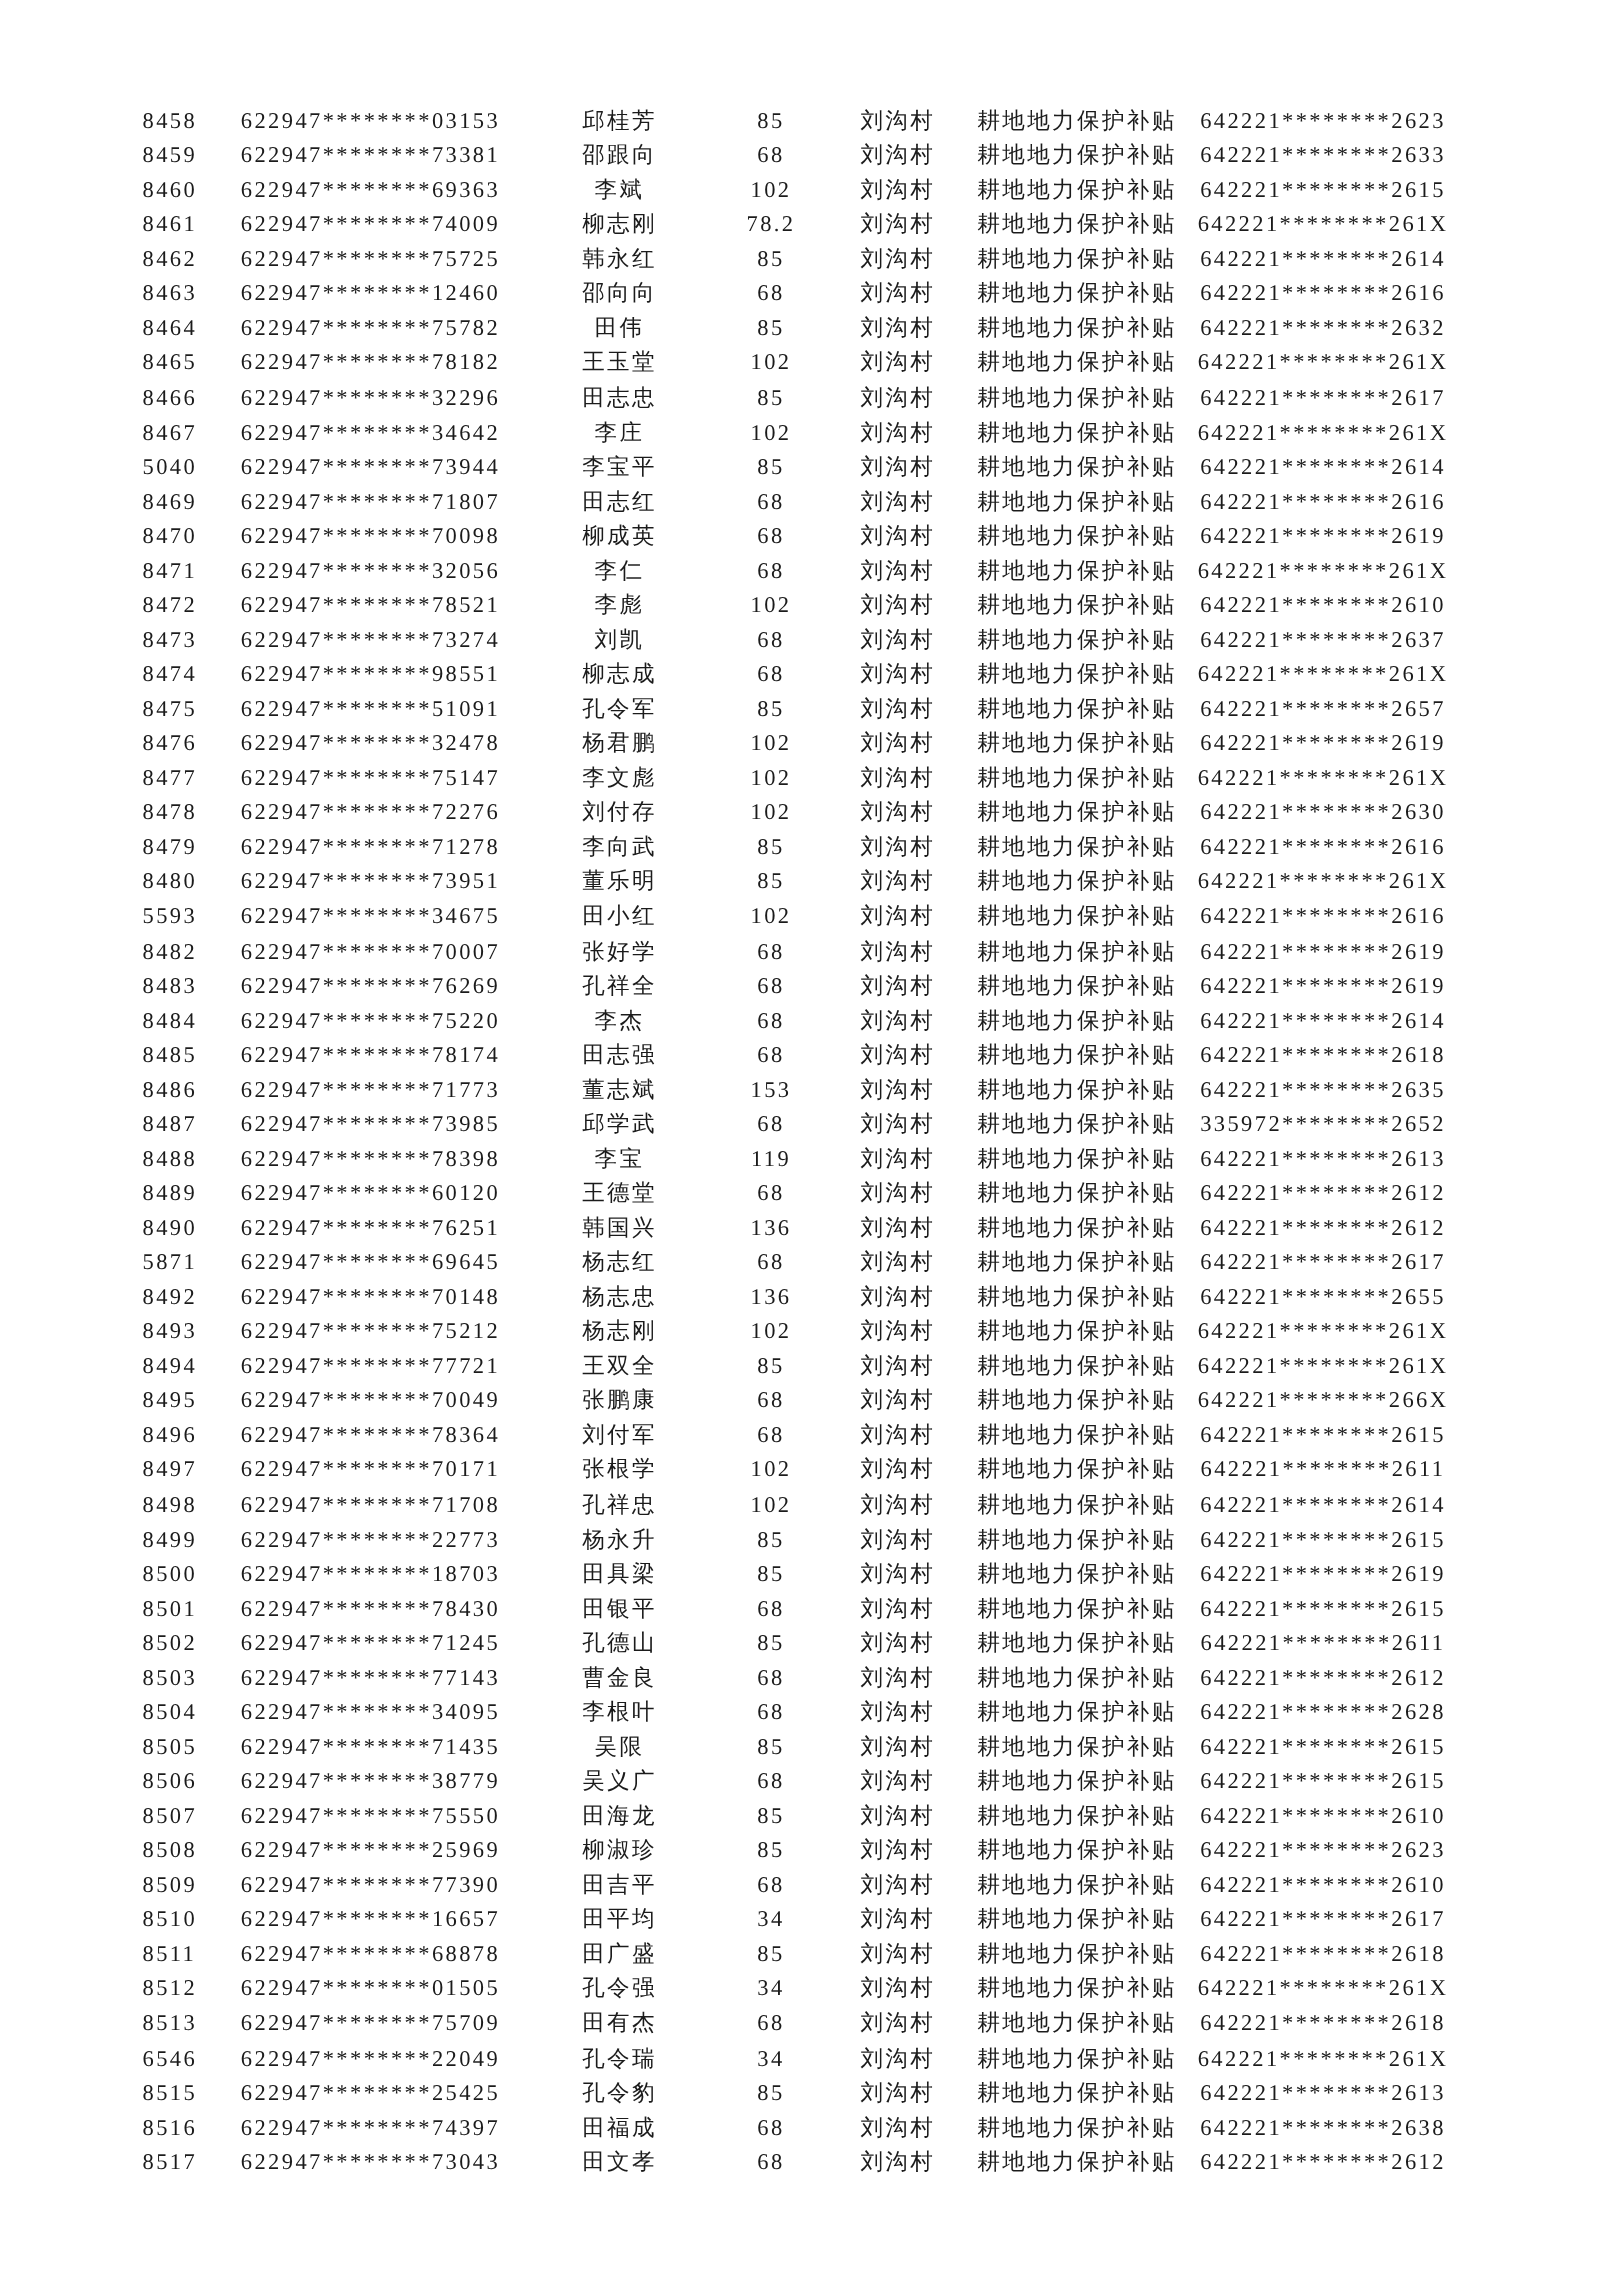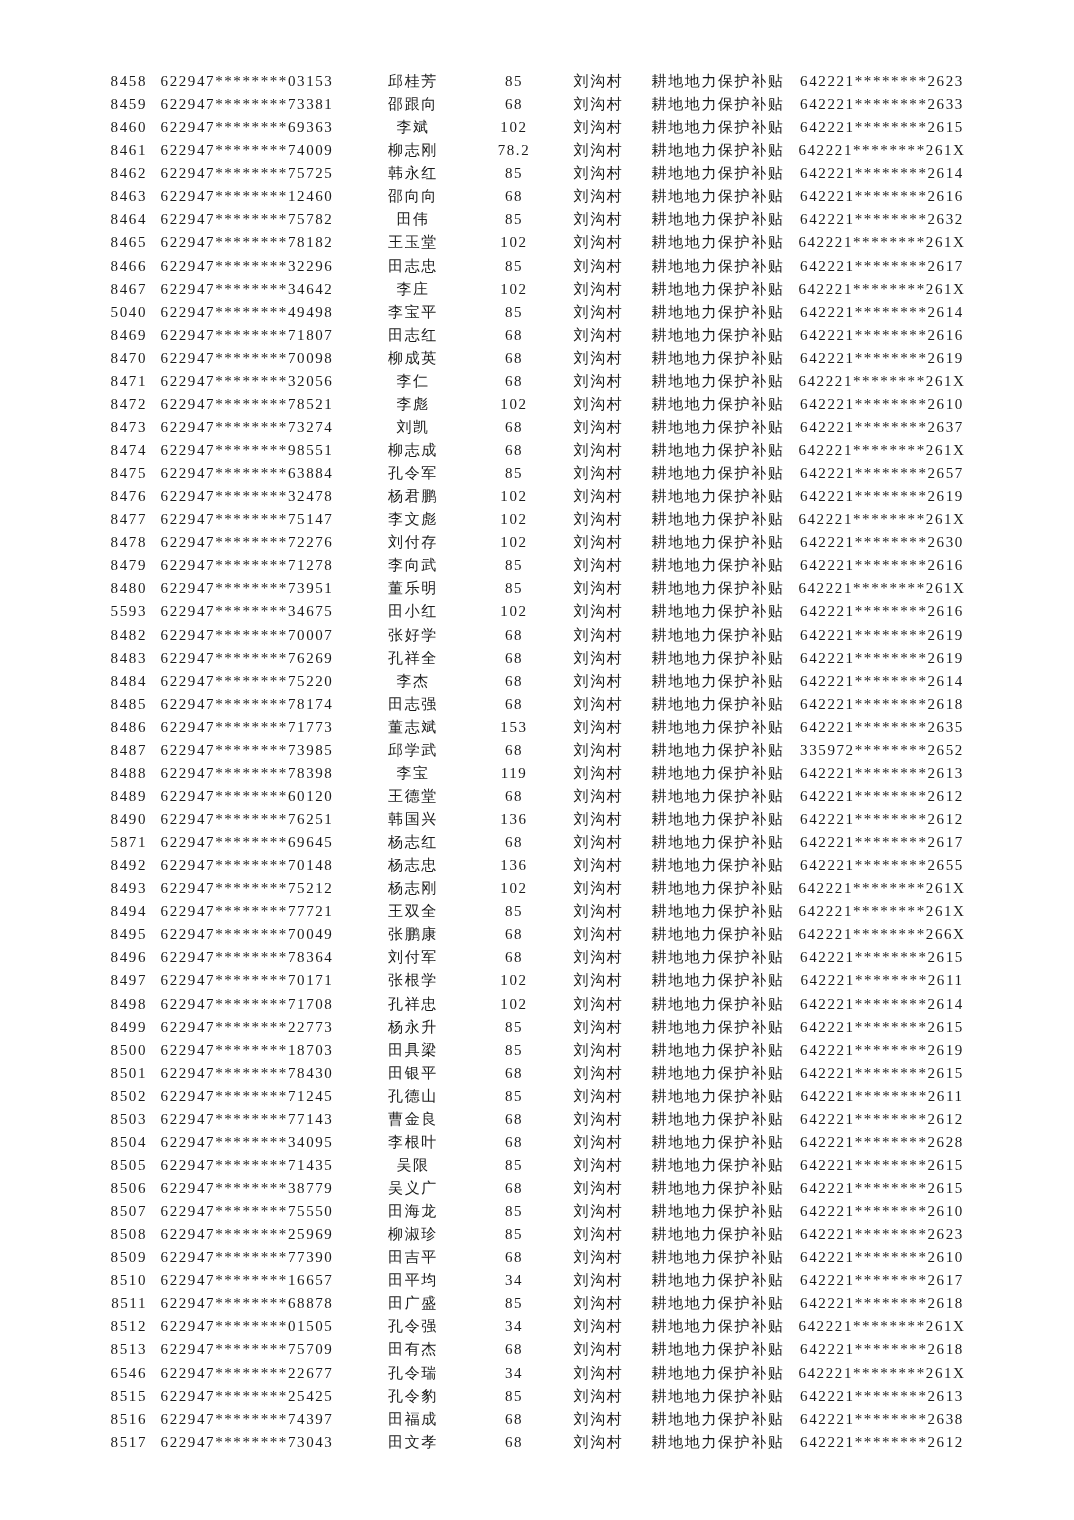--- a/index.html
+++ b/index.html
@@ -26,21 +26,21 @@
     grid-template-columns: 52px 200px 132px 70px 99px 140px 188px;
     height: 23.07px;
     line-height: 23.07px;
   }
   .cell {
     font-size: 15px;
     letter-spacing: 1.6px;
     white-space: nowrap;
     overflow: visible;
   }
-  .al-right  { text-align: right; }
+  .al-right  { }
   .al-center { text-align: center; }
 </style>
 </head>
 <body>
 
 <div class="sheet" id="table-body">
     <div class="trow">
       <div class="cell al-right">8458</div>
       <div class="cell al-center">622947********03153</div>
       <div class="cell al-center">邱桂芳</div>
@@ -125,21 +125,21 @@
       <div class="cell al-right">8467</div>
       <div class="cell al-center">622947********34642</div>
       <div class="cell al-center">李庄</div>
       <div class="cell al-center">102</div>
       <div class="cell al-center">刘沟村</div>
       <div class="cell al-center">耕地地力保护补贴</div>
       <div class="cell al-center">642221********261X</div>
     </div>
     <div class="trow">
       <div class="cell al-right">5040</div>
-      <div class="cell al-center">622947********49498</div>
+      <div class="cell al-center">622947********73944</div>
       <div class="cell al-center">李宝平</div>
       <div class="cell al-center">85</div>
       <div class="cell al-center">刘沟村</div>
       <div class="cell al-center">耕地地力保护补贴</div>
       <div class="cell al-center">642221********2614</div>
     </div>
     <div class="trow">
       <div class="cell al-right">8469</div>
       <div class="cell al-center">622947********71807</div>
       <div class="cell al-center">田志红</div>
@@ -188,21 +188,21 @@
       <div class="cell al-right">8474</div>
       <div class="cell al-center">622947********98551</div>
       <div class="cell al-center">柳志成</div>
       <div class="cell al-center">68</div>
       <div class="cell al-center">刘沟村</div>
       <div class="cell al-center">耕地地力保护补贴</div>
       <div class="cell al-center">642221********261X</div>
     </div>
     <div class="trow">
       <div class="cell al-right">8475</div>
-      <div class="cell al-center">622947********63884</div>
+      <div class="cell al-center">622947********51091</div>
       <div class="cell al-center">孔令军</div>
       <div class="cell al-center">85</div>
       <div class="cell al-center">刘沟村</div>
       <div class="cell al-center">耕地地力保护补贴</div>
       <div class="cell al-center">642221********2657</div>
     </div>
     <div class="trow">
       <div class="cell al-right">8476</div>
       <div class="cell al-center">622947********32478</div>
       <div class="cell al-center">杨君鹏</div>
@@ -539,21 +539,21 @@
       <div class="cell al-right">8513</div>
       <div class="cell al-center">622947********75709</div>
       <div class="cell al-center">田有杰</div>
       <div class="cell al-center">68</div>
       <div class="cell al-center">刘沟村</div>
       <div class="cell al-center">耕地地力保护补贴</div>
       <div class="cell al-center">642221********2618</div>
     </div>
     <div class="trow">
       <div class="cell al-right">6546</div>
-      <div class="cell al-center">622947********22677</div>
+      <div class="cell al-center">622947********22049</div>
       <div class="cell al-center">孔令瑞</div>
       <div class="cell al-center">34</div>
       <div class="cell al-center">刘沟村</div>
       <div class="cell al-center">耕地地力保护补贴</div>
       <div class="cell al-center">642221********261X</div>
     </div>
     <div class="trow">
       <div class="cell al-right">8515</div>
       <div class="cell al-center">622947********25425</div>
       <div class="cell al-center">孔令豹</div>

